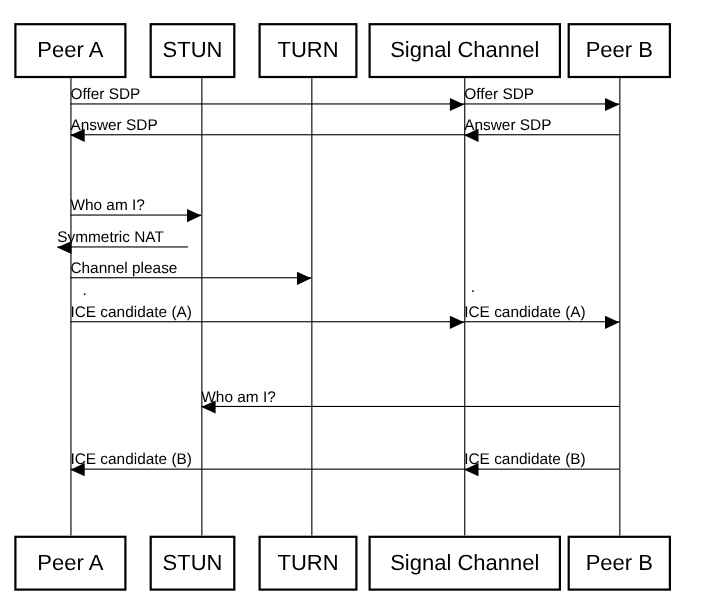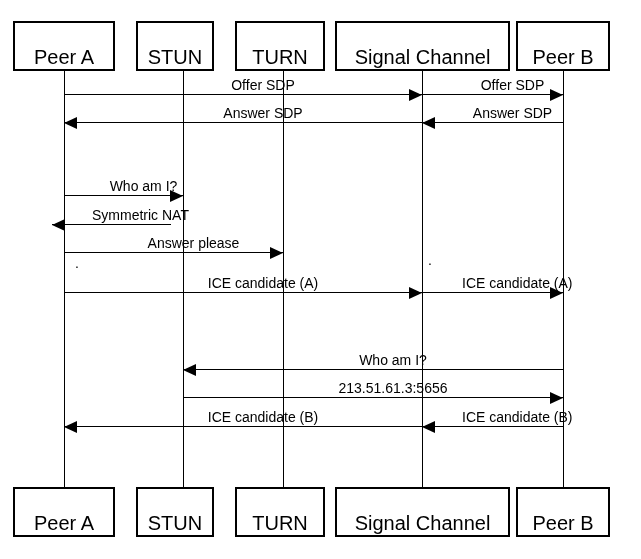--- a/index.html
+++ b/index.html
@@ -16,21 +16,21 @@
     overflow: hidden;
     color: #000000;
   }
   .actor-box {
     position: absolute;
     height: 50px;
     border: 2px solid #000000;
     background: #ffffff;
     box-sizing: border-box;
     display: flex;
-    align-items: flex-end;
+    align-items: center;
     justify-content: center;
     z-index: 3;
   }
   .actor-label {
     font-size: 20px;
     color: #000000;
     white-space: nowrap;
   }
   .lifeline {
     position: absolute;
@@ -41,25 +41,23 @@
   .message {
     position: absolute;
     height: 18px;
     z-index: 2;
   }
   .message .msg-label {
     position: absolute;
     left: 0;
     right: 0;
     bottom: 1px;
-    text-align: center;
     font-size: 14px;
     white-space: nowrap;
     color: #000000;
-    padding-left: 40px;
   }
   .message .msg-line {
     position: absolute;
     left: 0;
     right: 0;
     bottom: -1px;
     height: 1px;
     background: #000000;
   }
   .arrowhead {
@@ -149,44 +147,39 @@
       <div class="msg-label">Who am I?</div>
       <div class="msg-line"></div>
       <div class="arrowhead right"></div>
     </div>
     <div class="message" style="left: 52px; top: 206px; width: 119px;">
       <div class="msg-label">Symmetric NAT</div>
       <div class="msg-line"></div>
       <div class="arrowhead left"></div>
     </div>
     <div class="message" style="left: 64px; top: 234px; width: 219px;">
-      <div class="msg-label">Answer please</div>
+      <div class="msg-label">Channel please</div>
       <div class="msg-line"></div>
       <div class="arrowhead right"></div>
     </div>
     <div class="message" style="left: 64px; top: 274px; width: 358px;">
       <div class="msg-label">ICE candidate (A)</div>
       <div class="msg-line"></div>
       <div class="arrowhead right"></div>
     </div>
     <div class="message" style="left: 422px; top: 274px; width: 141px;">
       <div class="msg-label">ICE candidate (A)</div>
       <div class="msg-line"></div>
       <div class="arrowhead right"></div>
     </div>
     <div class="message" style="left: 183px; top: 351px; width: 380px;">
       <div class="msg-label">Who am I?</div>
       <div class="msg-line"></div>
       <div class="arrowhead left"></div>
     </div>
-    <div class="message" style="left: 183px; top: 379px; width: 380px;">
-      <div class="msg-label">213.51.61.3:5656</div>
-      <div class="msg-line"></div>
-      <div class="arrowhead right"></div>
-    </div>
     <div class="message" style="left: 422px; top: 408px; width: 141px;">
       <div class="msg-label">ICE candidate (B)</div>
       <div class="msg-line"></div>
       <div class="arrowhead left"></div>
     </div>
     <div class="message" style="left: 64px; top: 408px; width: 358px;">
       <div class="msg-label">ICE candidate (B)</div>
       <div class="msg-line"></div>
       <div class="arrowhead left"></div>
     </div>

